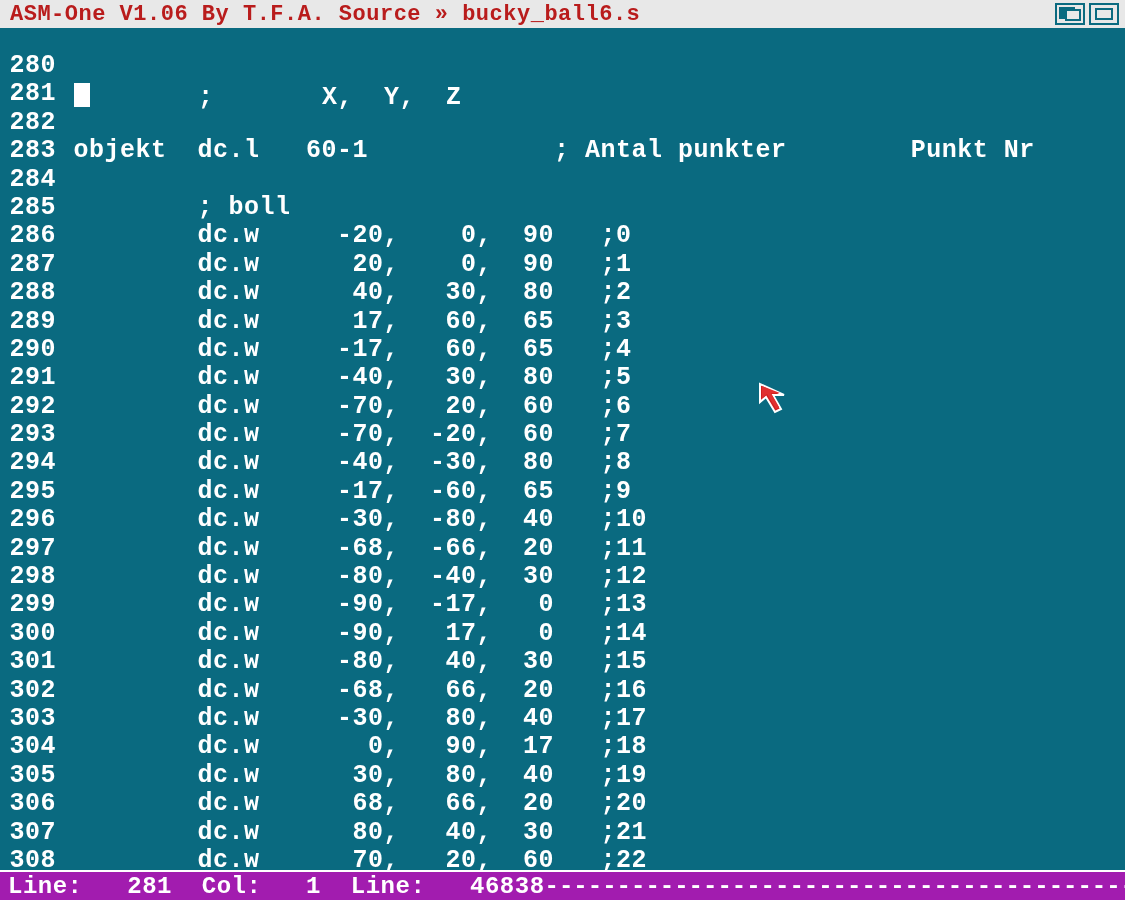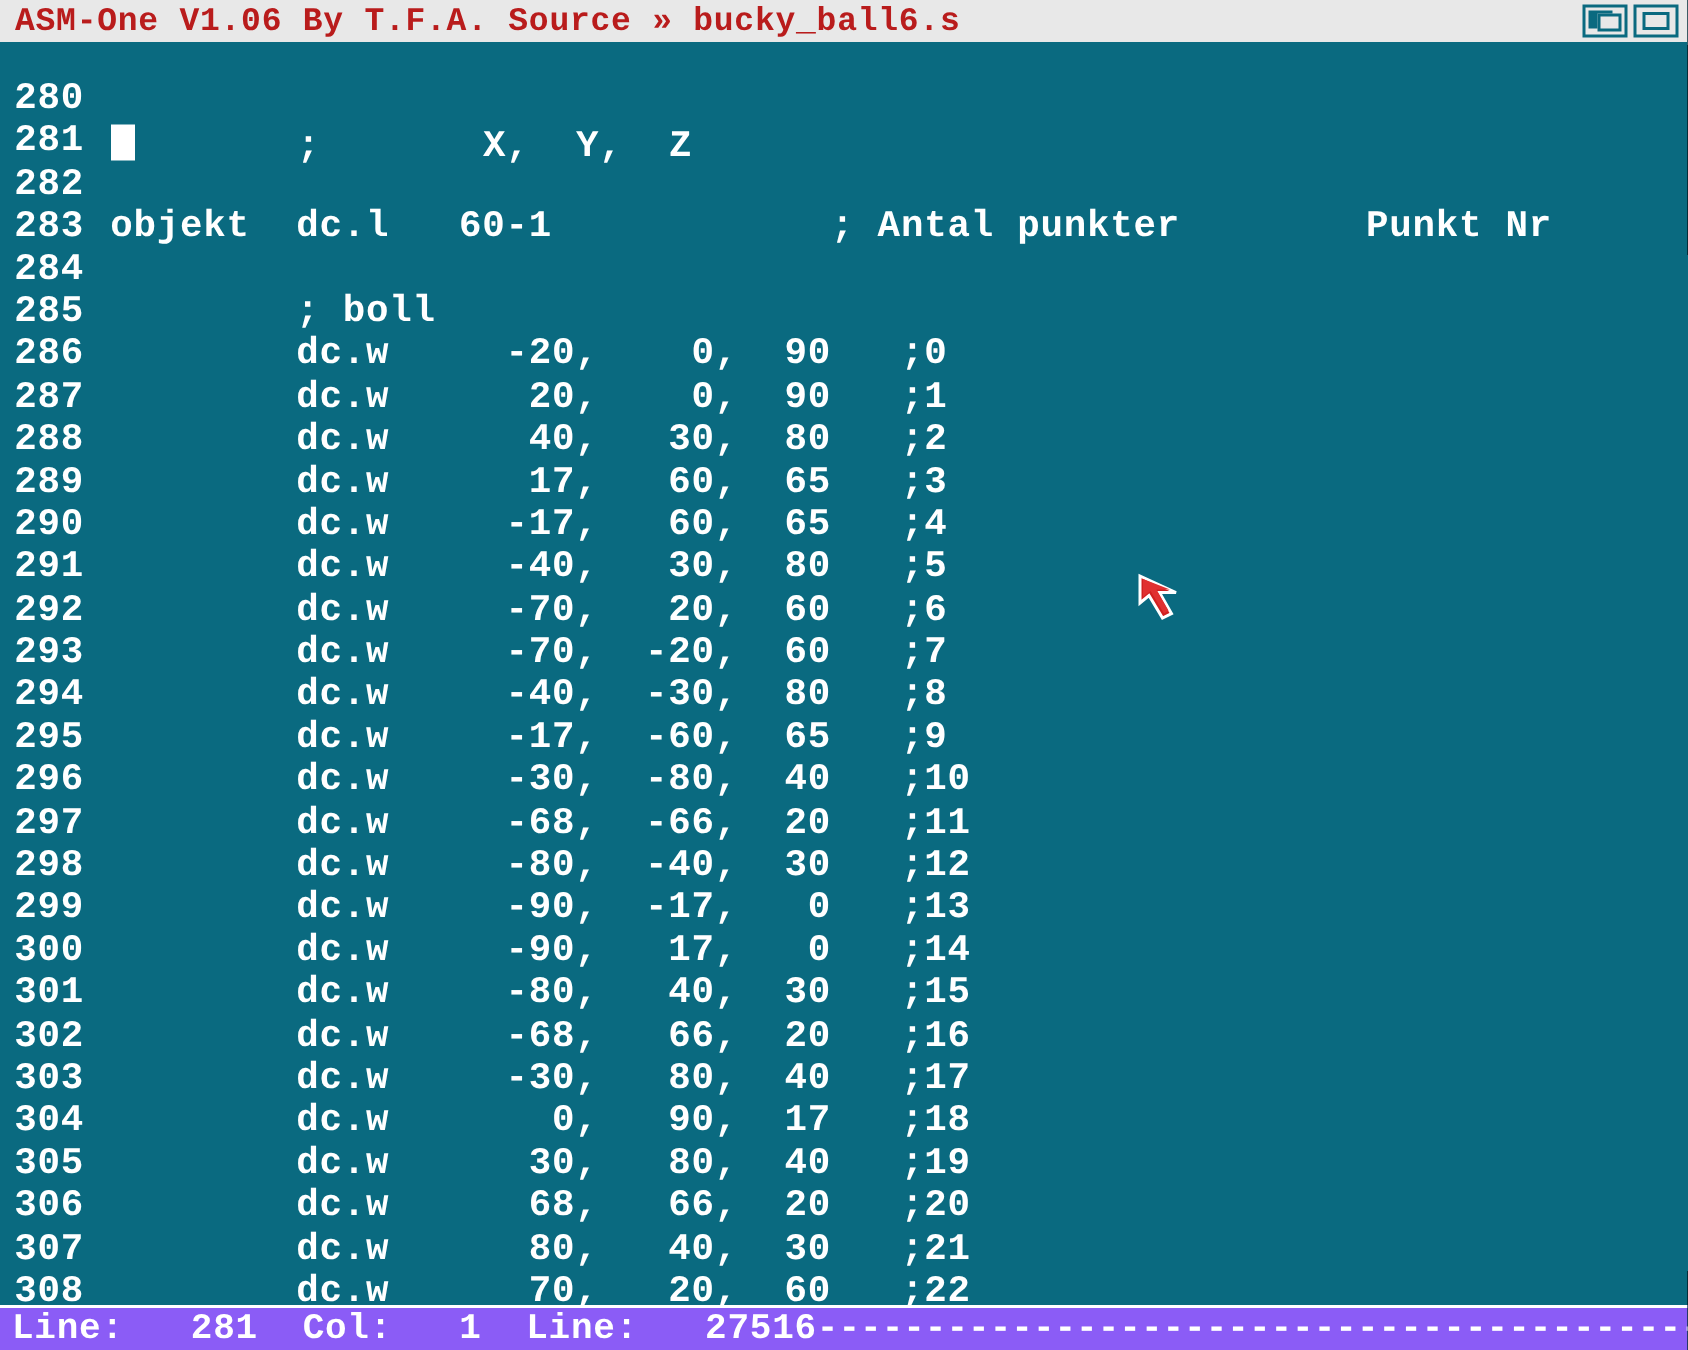--- a/index.html
+++ b/index.html
@@ -59,21 +59,21 @@
   .gutter{width:52px;text-align:right;padding-right:0;color:#fff}
   .code{padding-left:2px}
   .cursor{
     display:inline-block;
     width:16px;height:24px;
     background:#fff;
     transform:translateY(3px);
   }
   .statusbar{
     position:absolute;left:0;right:0;bottom:0;height:30px;
-    background:#8b5cf6;
+    background:#a21caf;
     color:#fff;
     border-top:2px solid #fff;
     font-size:24px;
     padding:0 8px;
     white-space:pre;
     display:flex;align-items:center;
   }
   .status-fill{
     flex:1;
     overflow:hidden;
@@ -110,21 +110,21 @@
   </div>
 
   <div class="editor" id="editor"><div class="ln"><span class="gutter">280</span><span class="code"> </span></div><div class="ln"><span class="gutter">281</span><span class="code"> <span class="cursor"></span>       ;       X,  Y,  Z</span></div><div class="ln"><span class="gutter">282</span><span class="code"> </span></div><div class="ln"><span class="gutter">283</span><span class="code"> objekt  dc.l   60-1            ; Antal punkter        Punkt Nr</span></div><div class="ln"><span class="gutter">284</span><span class="code"> </span></div><div class="ln"><span class="gutter">285</span><span class="code">         ; boll</span></div><div class="ln"><span class="gutter">286</span><span class="code">         dc.w     -20,    0,  90   ;0</span></div><div class="ln"><span class="gutter">287</span><span class="code">         dc.w      20,    0,  90   ;1</span></div><div class="ln"><span class="gutter">288</span><span class="code">         dc.w      40,   30,  80   ;2</span></div><div class="ln"><span class="gutter">289</span><span class="code">         dc.w      17,   60,  65   ;3</span></div><div class="ln"><span class="gutter">290</span><span class="code">         dc.w     -17,   60,  65   ;4</span></div><div class="ln"><span class="gutter">291</span><span class="code">         dc.w     -40,   30,  80   ;5</span></div><div class="ln"><span class="gutter">292</span><span class="code">         dc.w     -70,   20,  60   ;6</span></div><div class="ln"><span class="gutter">293</span><span class="code">         dc.w     -70,  -20,  60   ;7</span></div><div class="ln"><span class="gutter">294</span><span class="code">         dc.w     -40,  -30,  80   ;8</span></div><div class="ln"><span class="gutter">295</span><span class="code">         dc.w     -17,  -60,  65   ;9</span></div><div class="ln"><span class="gutter">296</span><span class="code">         dc.w     -30,  -80,  40   ;10</span></div><div class="ln"><span class="gutter">297</span><span class="code">         dc.w     -68,  -66,  20   ;11</span></div><div class="ln"><span class="gutter">298</span><span class="code">         dc.w     -80,  -40,  30   ;12</span></div><div class="ln"><span class="gutter">299</span><span class="code">         dc.w     -90,  -17,   0   ;13</span></div><div class="ln"><span class="gutter">300</span><span class="code">         dc.w     -90,   17,   0   ;14</span></div><div class="ln"><span class="gutter">301</span><span class="code">         dc.w     -80,   40,  30   ;15</span></div><div class="ln"><span class="gutter">302</span><span class="code">         dc.w     -68,   66,  20   ;16</span></div><div class="ln"><span class="gutter">303</span><span class="code">         dc.w     -30,   80,  40   ;17</span></div><div class="ln"><span class="gutter">304</span><span class="code">         dc.w       0,   90,  17   ;18</span></div><div class="ln"><span class="gutter">305</span><span class="code">         dc.w      30,   80,  40   ;19</span></div><div class="ln"><span class="gutter">306</span><span class="code">         dc.w      68,   66,  20   ;20</span></div><div class="ln"><span class="gutter">307</span><span class="code">         dc.w      80,   40,  30   ;21</span></div><div class="ln"><span class="gutter">308</span><span class="code">         dc.w      70,   20,  60   ;22</span></div></div>
 
   <div class="statusbar">
     <span>Line:</span><span>   </span>
     <span>281</span><span>  </span>
     <span>Col:</span><span>   </span>
     <span>1</span><span>  </span>
     <span>Line:</span><span>   </span>
-    <span>27516</span>
+    <span>46838</span>
     <span class="status-fill"> </span>
     <span class="status-dashes" id="dashes">------------------------------------------------</span>
   </div>
 
   <div class="pointer" id="pointer" style="left: 758px; top: 382px;">
     <svg width="34" height="32" viewBox="0 0 34 32">
       <polygon points="2,2 2,20 8,15 17,30 23,27 15,13 26,13" fill="#d02020" stroke="#ffffff" stroke-width="2"></polygon>
       <polygon points="4,4 4,16 9,12 18,27 21,25 13,11 22,11" fill="#e03030"></polygon>
     </svg>
   </div>

